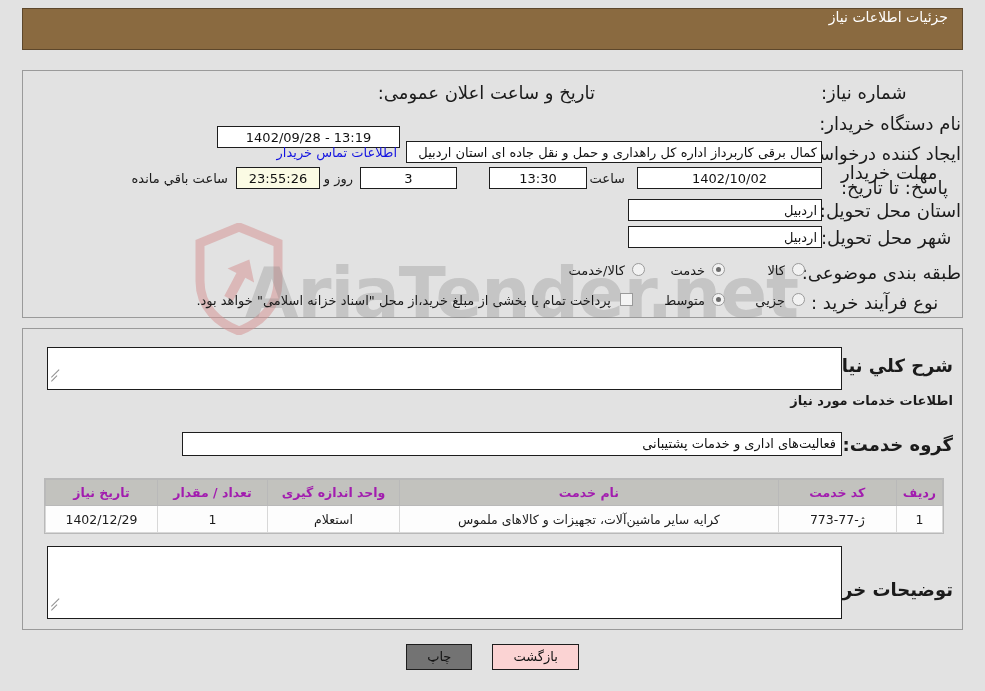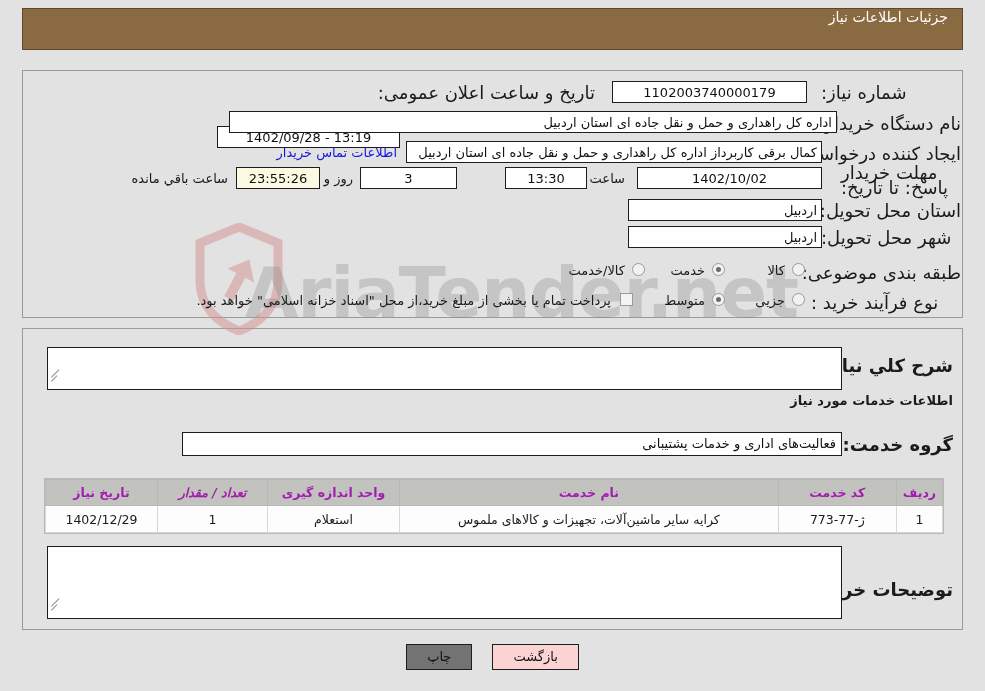--- a/index.html
+++ b/index.html
@@ -246,36 +246,34 @@
 
   <div class="watermark">
     <svg class="wm-shield" viewBox="0 0 90 112">
       <path d="M45 4 L84 20 V58 C84 84 66 100 45 108 C24 100 6 84 6 58 V20 Z" fill="none" stroke="rgba(214,150,150,0.55)" stroke-width="9"></path>
       <path d="M45 34 L60 52 L50 52 L50 78 L40 78 L40 52 L30 52 Z" fill="rgba(214,150,150,0.55)" transform="rotate(28 45 56)"></path>
     </svg>
     <div class="wm-text">AriaTender.net</div>
   </div>
 
   <div class="lbl" style="right:24px; top:85px; width:140px;">شماره نیاز:</div>
-  <div class="fld center" style="right:178px; top:81px; width:195px;">1102003740000179</div>
 
   <div class="lbl" style="right:390px; top:85px; width:180px;">تاریخ و ساعت اعلان عمومی:</div>
   <div class="fld center" style="right:585px; top:81px; width:183px;margin-top:45px;">13:19 - 1402/09/28</div>
 
   <div class="lbl" style="right:24px; top:116px; width:140px;">نام دستگاه خریدار:</div>
-  <div class="fld right" style="right:148px; top:111px; width:608px;">اداره کل راهداری و حمل و نقل جاده ای استان اردبیل</div>
 
   <div class="lbl" style="right:24px; top:146px; width:150px;">ایجاد کننده درخواست:</div>
   <div class="fld right" style="right:163px; top:141px; width:416px;">کمال برقی کاربرداز اداره کل راهداری و حمل و نقل جاده ای استان اردبیل</div>
   <div class="linkish" style="right:588px; top:145px;">اطلاعات تماس خریدار</div>
 
   <div class="lbl wrap" style="right:24px; top:165px; width:120px;">مهلت خریدار پاسخ: تا تاریخ:</div>
   <div class="fld center" style="right:163px; top:167px; width:185px;">1402/10/02</div>
   <div class="plaintxt" style="right:360px; top:171px;">ساعت</div>
-  <div class="fld center" style="right:398px; top:167px; width:82px;">13:30</div>
+  <div class="fld center" style="right:398px; top:167px; width:98px;">13:30</div>
   <div class="fld center" style="right:528px; top:167px; width:97px;">3</div>
   <div class="plaintxt" style="right:632px; top:171px;">روز و</div>
   <div class="fld center cream" style="right:665px; top:167px; width:84px;">23:55:26</div>
   <div class="plaintxt" style="right:757px; top:171px;">ساعت باقي مانده</div>
 
   <div class="lbl" style="right:24px; top:203px; width:140px;">استان محل تحویل:</div>
   <div class="fld right" style="right:163px; top:199px; width:194px;">اردبیل</div>
 
   <div class="lbl" style="right:24px; top:230px; width:140px;">شهر محل تحویل:</div>
   <div class="fld right" style="right:163px; top:226px; width:194px;">اردبیل</div>
@@ -314,21 +312,21 @@
   </div>
 
   <div class="tblwrap">
     <table class="grid">
       <thead>
         <tr>
           <th style="width:34px;">ردیف</th>
           <th style="width:118px;">کد خدمت</th>
           <th>نام خدمت</th>
           <th style="width:132px;">واحد اندازه گیری</th>
-          <th style="width:110px;font-style:italic;">تعداد / مقدار</th>
+          <th style="width:110px;">تعداد / مقدار</th>
           <th style="width:112px;">تاریخ نیاز</th>
         </tr>
       </thead>
       <tbody>
         <tr>
           <td>1</td>
           <td>ژ-77-773</td>
           <td>کرایه سایر ماشین‌آلات، تجهیزات و کالاهای ملموس</td>
           <td>استعلام</td>
           <td>1</td>

